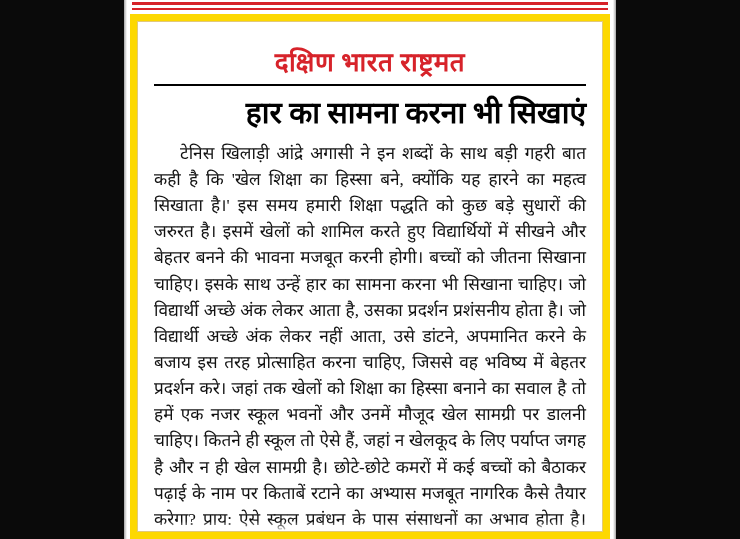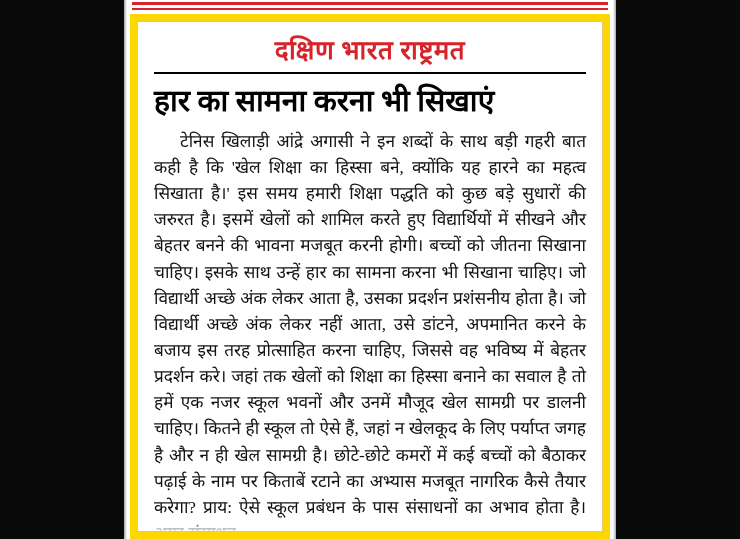--- a/index.html
+++ b/index.html
@@ -72,31 +72,31 @@
   }
 
   .masthead {
     text-align: center;
     color: #d7232a;
     font-family: "Liberation Serif", serif;
     font-weight: bold;
     font-size: 26px;
     letter-spacing: 0.5px;
     line-height: 1.15;
-    margin: 4px 0 6px 0;
+    margin: 16px 0 6px 0;
   }
   .masthead-underline {
     width: 100%;
     height: 2px;
     background: #000000;
     margin: 0 0 9px 0;
   }
 
   .headline {
-    text-align: left;
+    text-align: right;
     color: #000000;
     font-family: "Liberation Serif", serif;
     font-weight: bold;
     font-size: 30px;
     line-height: 1.2;
     margin: 0 0 10px 0;
     letter-spacing: 0px;
   }
 
   .article-body {

